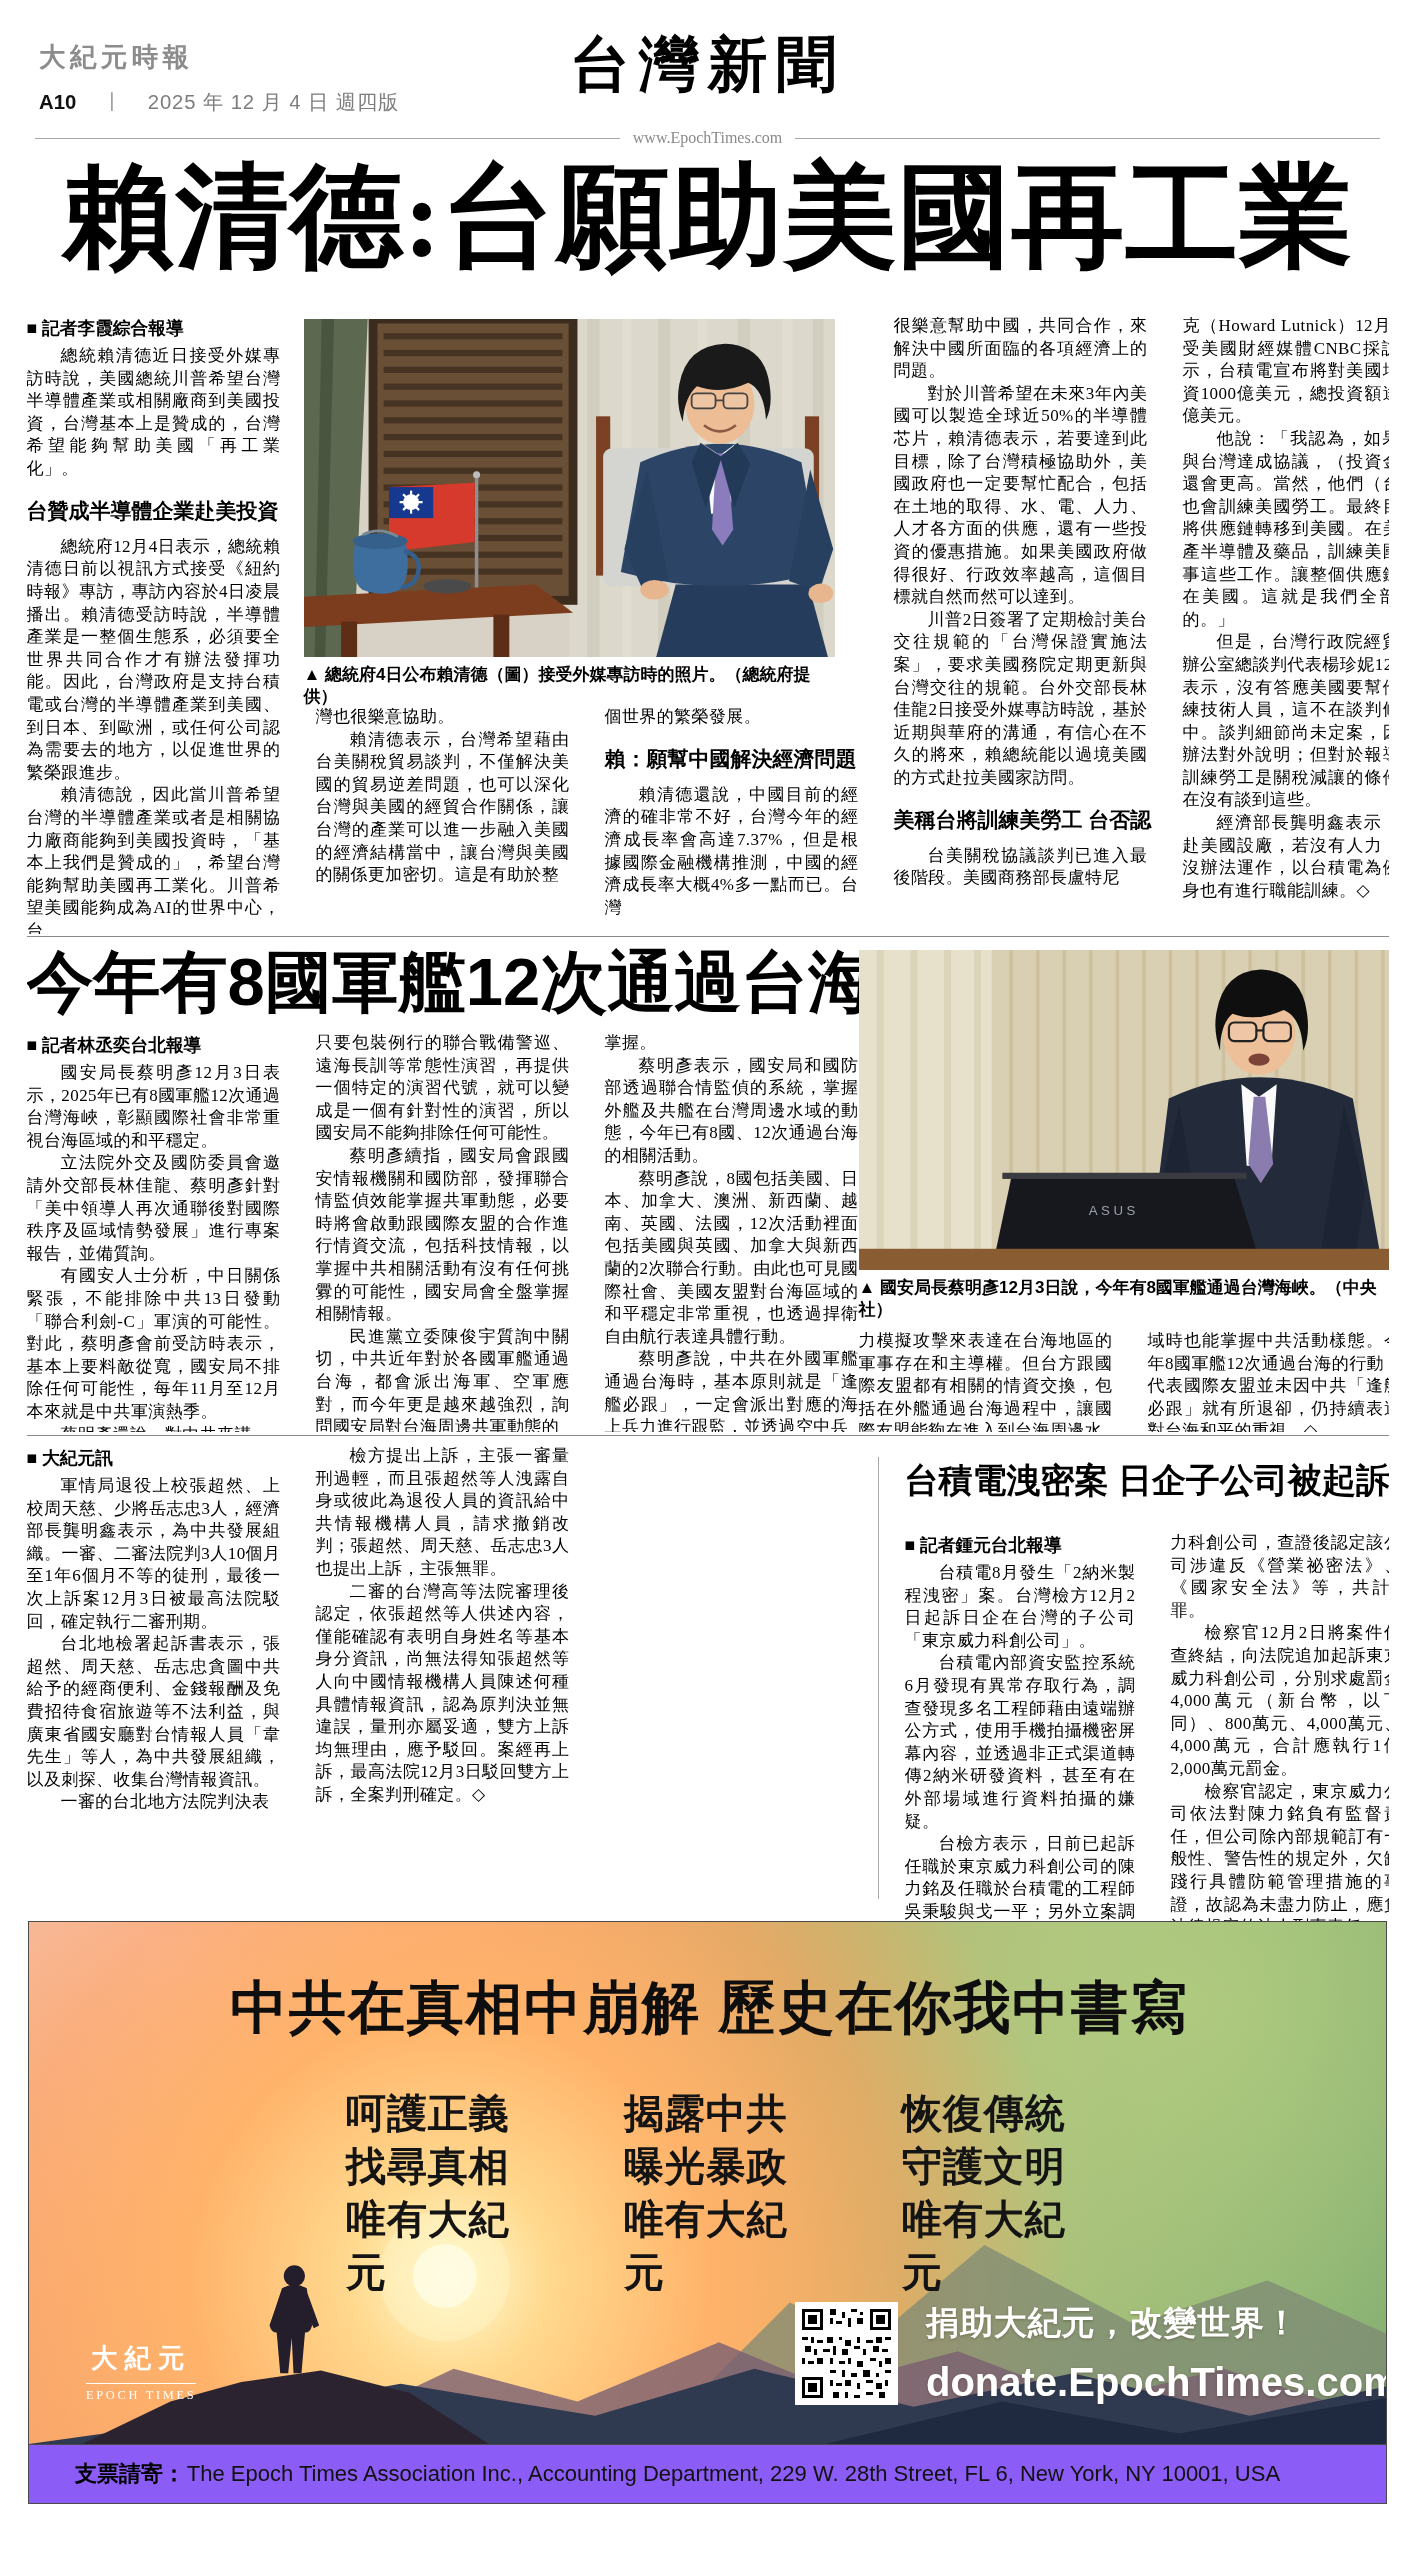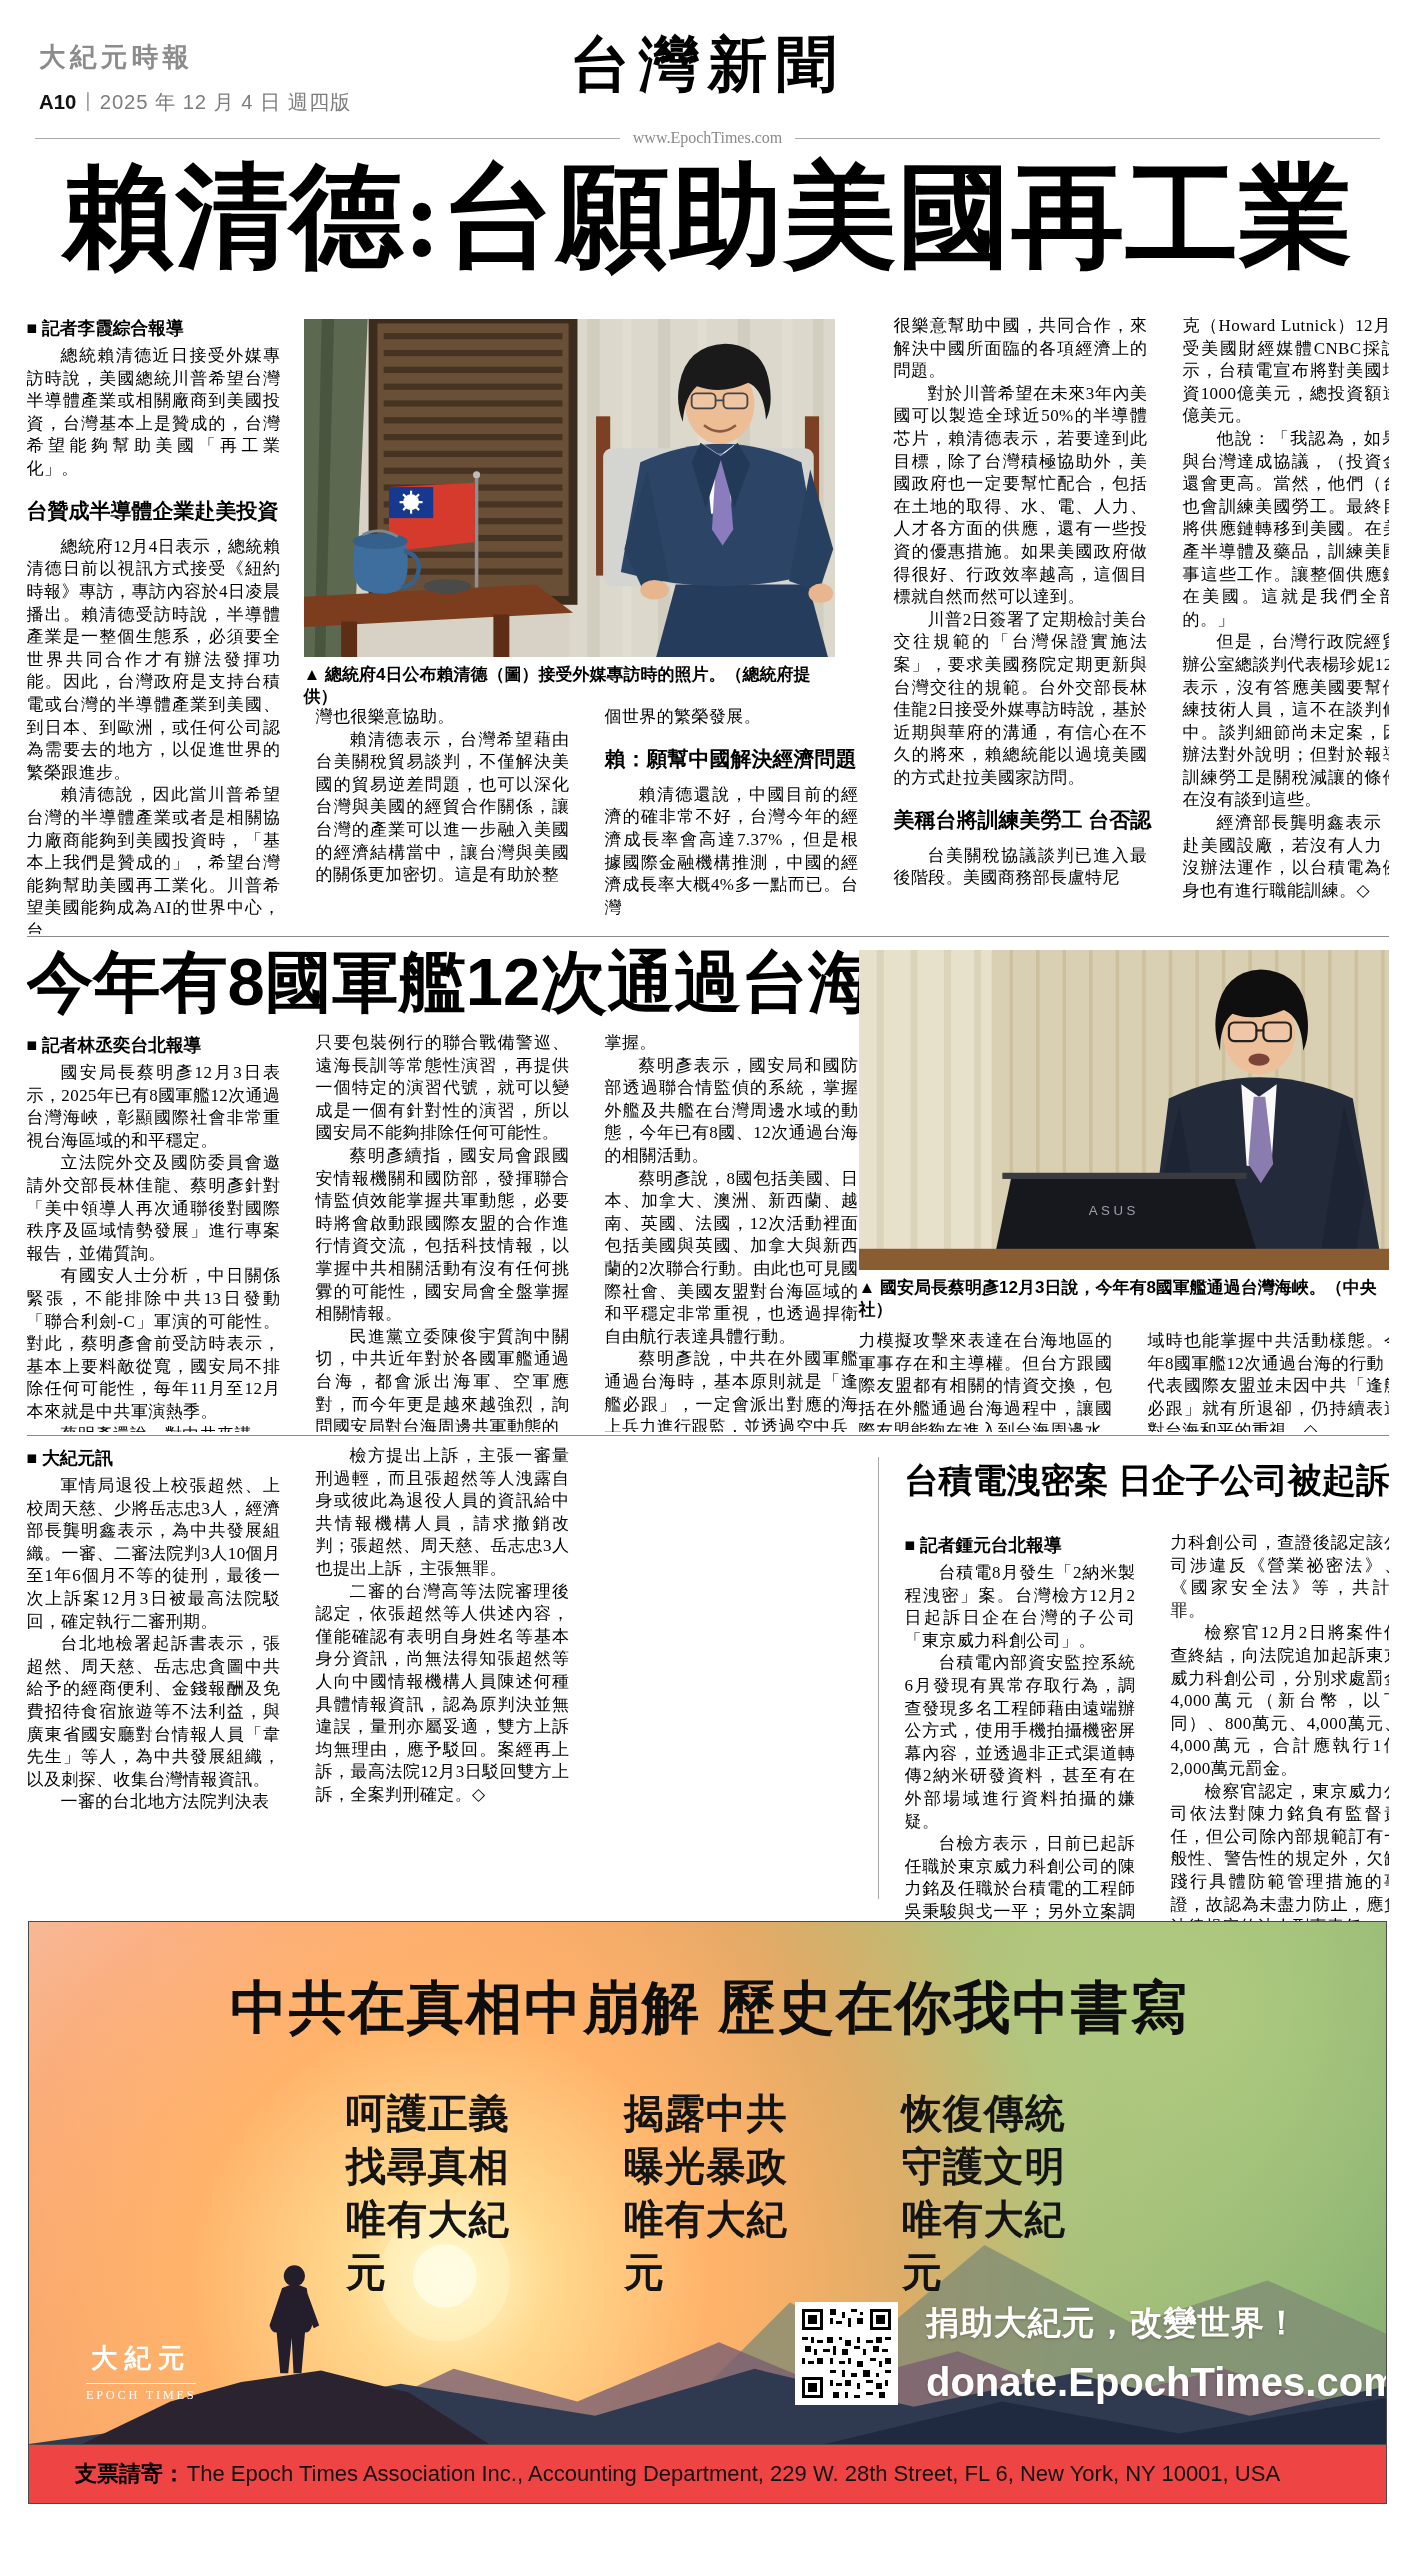--- a/index.html
+++ b/index.html
@@ -2,21 +2,21 @@
 <html style="font-size:14px"><head>
 <meta charset="utf-8">
 <style>
   html,body{margin:0;padding:0;background:#fff;}
   .page{position:relative;width:1415px;height:2576px;background:#fff;overflow:hidden;
         font-family:"Liberation Serif","DejaVu Serif",serif;color:#000;}
 
   
   .masthead{position:absolute;left:39px;top:39px;font-size:26.5px;font-weight:900;
             color:#8c8c8c;letter-spacing:4.4px;font-family:"Liberation Serif",serif;}
-  .pageinfo{position:absolute;left:39px;top:88px;font-size:20.3px;display:flex;align-items:baseline;}
+  .pageinfo{position:absolute;left:39px;top:88px;font-size:20.3px;display:flex;align-items:baseline;gap:24px;}
   .pagenum{font-weight:900;color:#111;font-family:"Liberation Sans",sans-serif;}
   .pagesep{color:#9a9a9a;margin:0 8.8px;font-weight:200;}
   .pagedate{color:#7d7d7d;font-family:"Liberation Sans",sans-serif;letter-spacing:0.9px;}
   .section-title{position:absolute;left:50%;transform:translateX(-50%);top:25px;
                  font-size:60px;font-weight:900;letter-spacing:8.8px;font-family:"Liberation Serif",serif;}
   .toprule{position:absolute;left:35px;right:35px;top:129px;display:flex;align-items:center;}
   .rule-line{flex:1;border-top:1.8px solid #a9a9a9;height:0;}
   .site-url{margin:0 12.4px;font-size:16px;color:#8a8a8a;}
 
   
@@ -84,21 +84,21 @@
   .ad-logo{position:absolute;left:57px;bottom:41px;color:#fff;text-align:center;}
   .ad-logo-cn{font-size:26.5px;font-weight:900;letter-spacing:7px;font-family:"Liberation Serif",serif;}
   .ad-logo-en{font-size:12.4px;letter-spacing:2.7px;border-top:1.8px solid #fff;margin-top:6.2px;padding-top:4.4px;
               font-family:"Liberation Serif",serif;}
   .ad-qr{position:absolute;left:766px;top:380px;width:103px;height:103px;background:#fff;
          padding:7px;box-sizing:border-box;}
   .ad-qr svg{width:100%;height:100%;display:block;}
   .ad-donate{position:absolute;left:897px;top:379px;color:#fff;text-shadow:0 0.9px 2.7px rgba(60,40,20,.35);}
   .ad-d1{font-family:"Liberation Sans",sans-serif;font-weight:900;font-size:33px;letter-spacing:0.9px;}
   .ad-d2{font-family:"Liberation Sans",sans-serif;font-weight:900;font-size:40px;margin-top:14px;letter-spacing:0;}
-  .ad-footer{height:58px;border-top:0.9px solid #4a4a4a;background:#ef4444;display:flex;align-items:center;
+  .ad-footer{height:58px;border-top:0.9px solid #4a4a4a;background:#8b5cf6;display:flex;align-items:center;
              padding-left:46px;font-size:22px;}
   .chk{font-family:"Liberation Sans",sans-serif;font-weight:900;margin-right:1.8px;}
   .addr{font-family:"Liberation Sans",sans-serif;color:#111;}
   svg{display:block;}
 </style>
 </head>
 <body>
 
 <div class="page">
 

